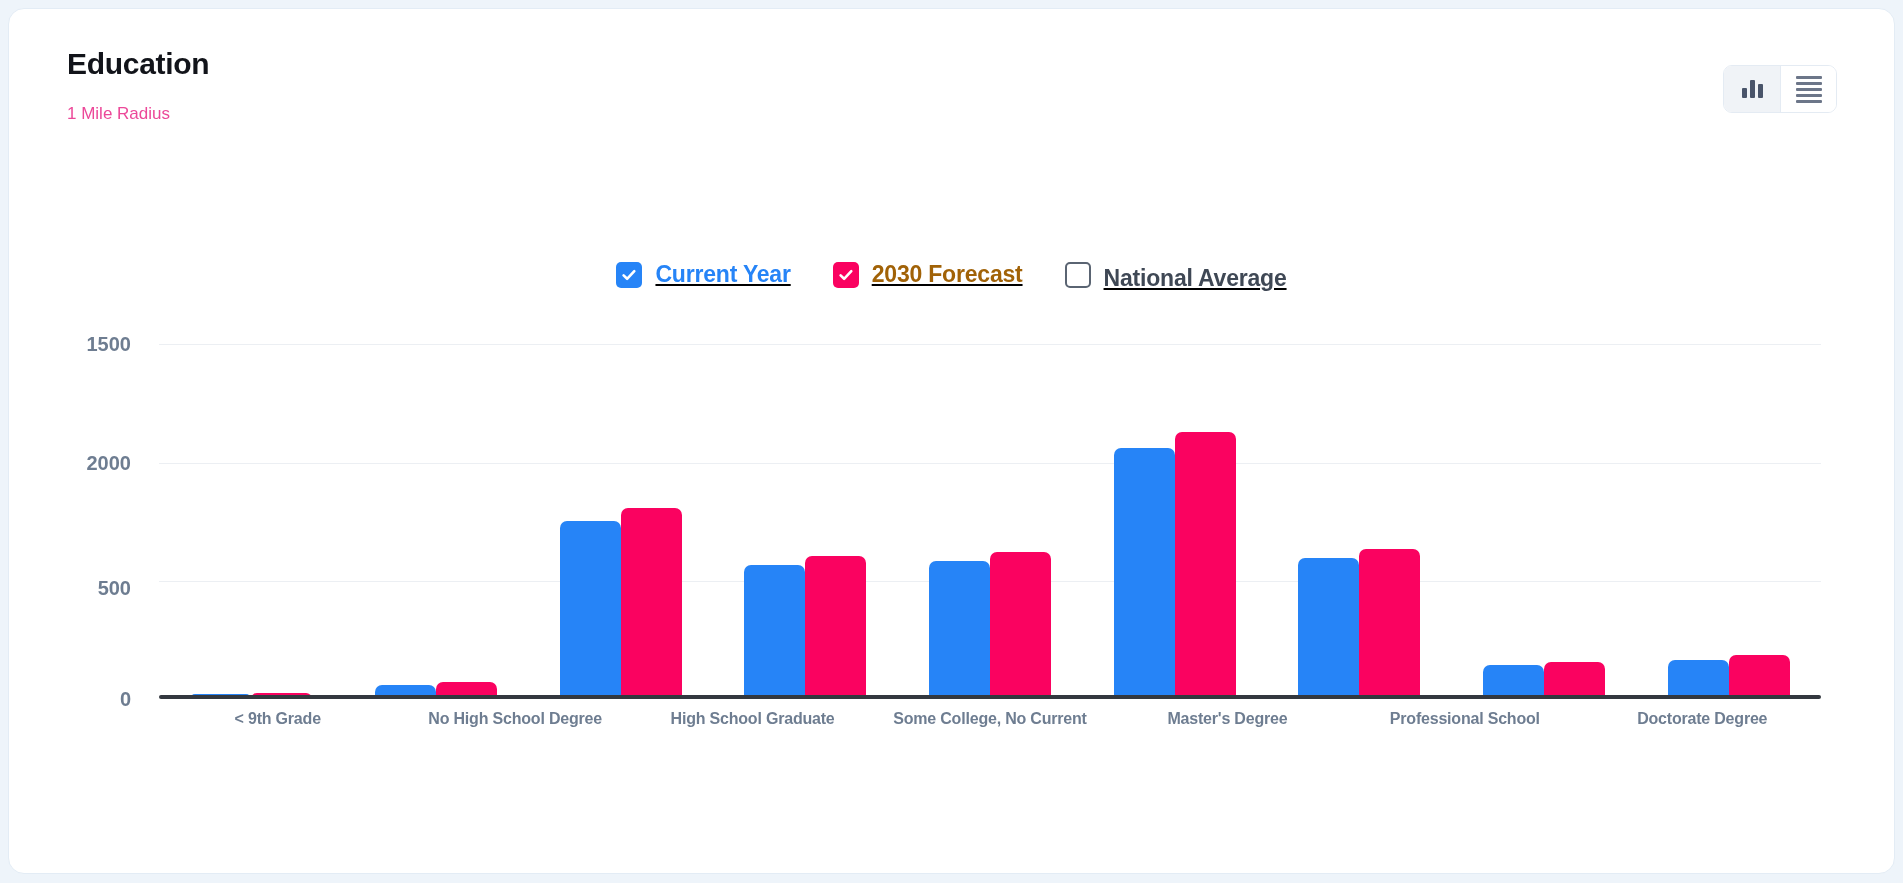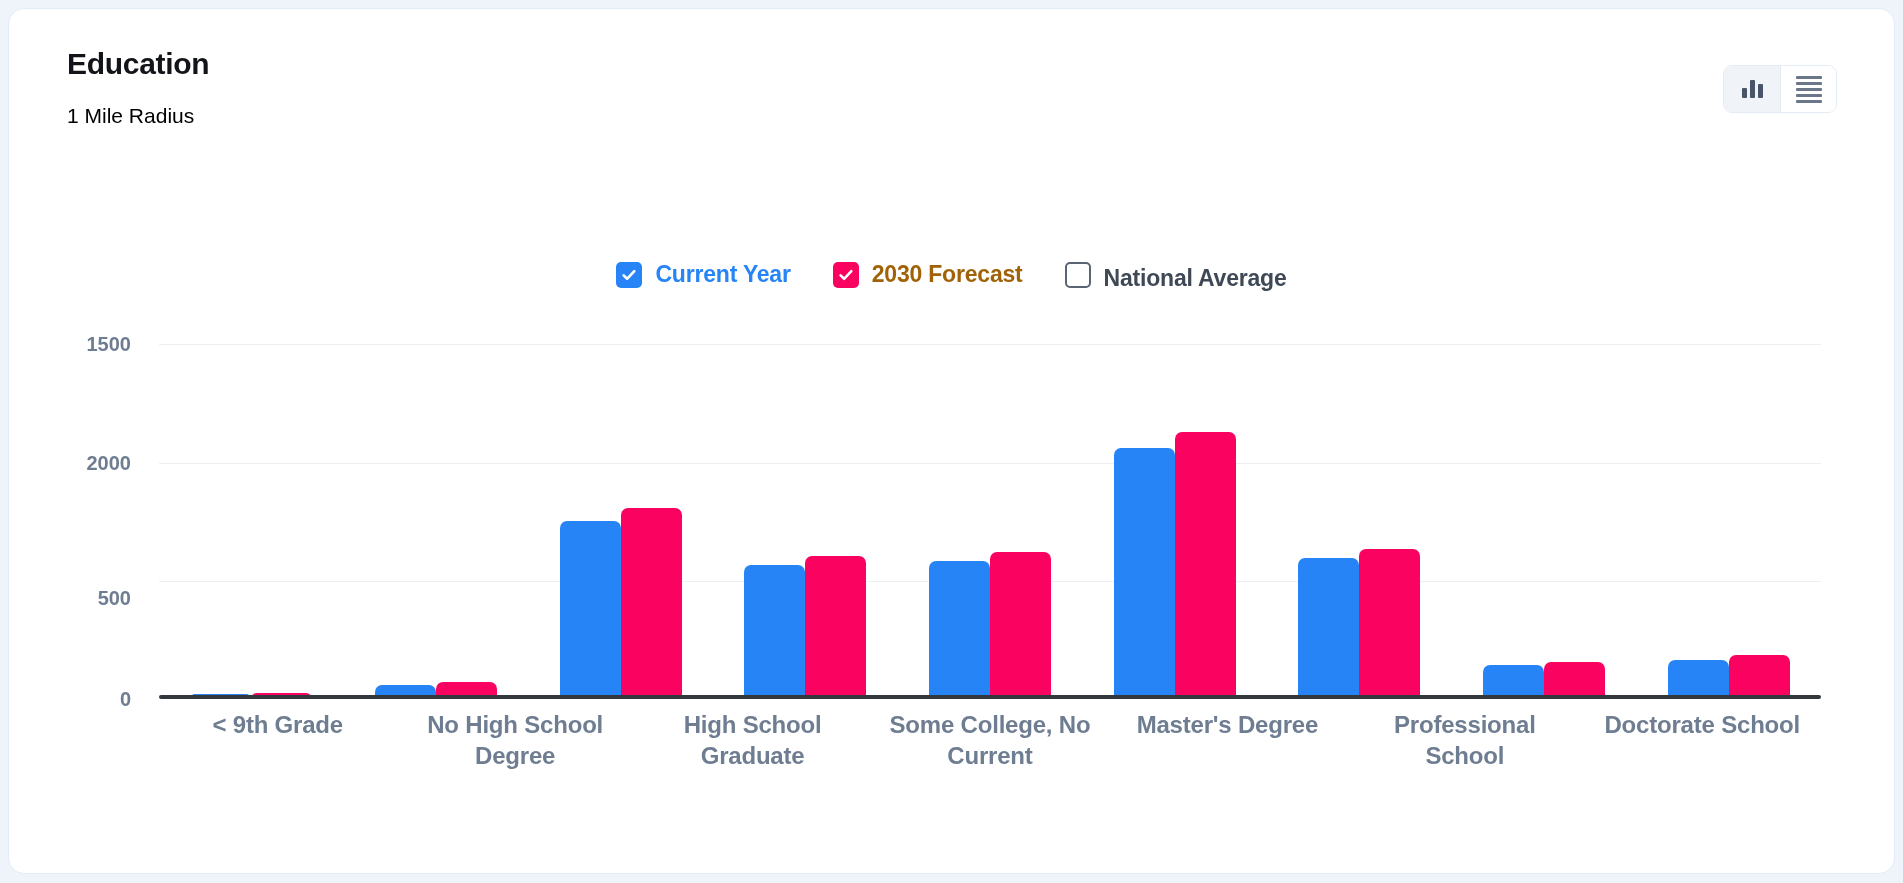--- a/index.html
+++ b/index.html
@@ -17,21 +17,21 @@
     border: 1px solid #e3ecf5;
     border-radius: 16px;
   }
   #page-title {
     position: absolute; left: 58px; top: 38px;
     font-size: 30px; font-weight: 700; color: #12141a;
     letter-spacing: -0.3px;
   }
   #page-subtitle {
     position: absolute; left: 58px; top: 95px;
-    font-size: 21px; font-weight: 400; color: #000000;
+    font-size: 17px; font-weight: 400; color: #ec4899;
   }
   
   #view-toggle {
     position: absolute; right: 57px; top: 56px;
     display: flex;
     border: 1px solid #e4ebf3;
     border-radius: 9px;
     overflow: hidden;
     background: #fff;
   }
@@ -49,21 +49,21 @@
   .bars-glyph i:nth-child(1) { height: 10px; }
   .bars-glyph i:nth-child(2) { height: 18px; }
   .bars-glyph i:nth-child(3) { height: 14px; }
   
   .list-glyph { display: flex; flex-direction: column; gap: 3px; width: 26px; }
   .list-glyph i { display: block; height: 3px; background: #6c7689; border-radius: 1px; }
 
   
   #legend {
     position: absolute; top: 248px; left: 0; width: 100%;
-    display: flex; justify-content: center; align-items: center; gap: 42px;
+    display: flex; justify-content: center; align-items: center; gap: 42px; text-decoration: underline;
   }
   .legend-item { display: flex; align-items: center; gap: 13px; cursor: pointer; }
   .cb {
     width: 26px; height: 26px; border-radius: 5px;
     display: flex; align-items: center; justify-content: center;
     flex: 0 0 auto;
   }
   .cb.checked { border: none; }
   .cb.unchecked { border: 2.5px solid #5a6472; background: #fff; }
   .cb svg { display: block; }
@@ -105,21 +105,21 @@
   }
   .bar.s0 { background: #2684f7; }
   .bar.s1 { background: #fa0260; }
   #xlabels {
     position: absolute; left: 150px; top: 700px; width: 1662px;
     display: flex;
   }
   .xlabel {
     flex: 1 1 0;
     text-align: center;
-    font-size: 24px; font-weight: 700; color: #6e7d91;
+    font-size: 16px; font-weight: 700; color: #6e7d91;
     line-height: 1.3;
     padding: 0 6px;
     letter-spacing: -0.2px;
   }
 </style>
 </head>
 <body>
 
 <div id="card">
 
@@ -165,21 +165,21 @@
       <div class="legend-item">
         <span class="cb unchecked"></span>
         <span class="legend-label" style="color: rgb(63, 72, 85); margin-top: 8px;">National Average</span>
       </div>
     </div>
 
   <div id="plot">
     <div id="gridlines">
         <div class="ytick" style="top: 390px;">0</div>
         <div class="gridline" style="top: 271.818px;"></div>
-        <div class="ytick" style="top: 289px;">500</div>
+        <div class="ytick" style="top: 279px;">500</div>
         <div class="gridline" style="top: 153.636px;"></div>
         <div class="ytick" style="top: 153.636px;">2000</div>
         <div class="gridline" style="top: 35.4545px;"></div>
         <div class="ytick" style="top: 35.4545px; margin-left: 40px;">1500</div>
       </div>
     <div id="groups">
         <div class="group">
           <div class="bar s0" style="height: 4.72727px; background: rgb(38, 132, 247);"></div>
           <div class="bar s1" style="height: 5.90909px; background: rgb(250, 2, 96);"></div>
         </div>
@@ -219,16 +219,16 @@
     <div id="axis-line"></div>
   </div>
 
   <div id="xlabels">
       <div class="xlabel">&lt; 9th Grade</div>
       <div class="xlabel">No High School Degree</div>
       <div class="xlabel">High School Graduate</div>
       <div class="xlabel">Some College, No Current</div>
       <div class="xlabel">Master's Degree</div>
       <div class="xlabel">Professional School</div>
-      <div class="xlabel">Doctorate School</div>
+      <div class="xlabel">Doctorate Degree</div>
     </div>
 
 </div>
 
 </body></html>

